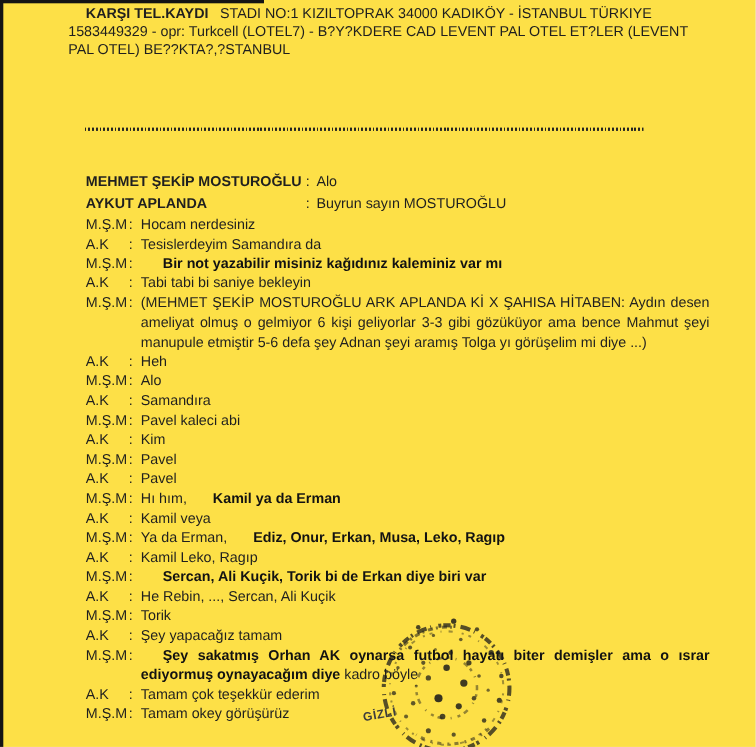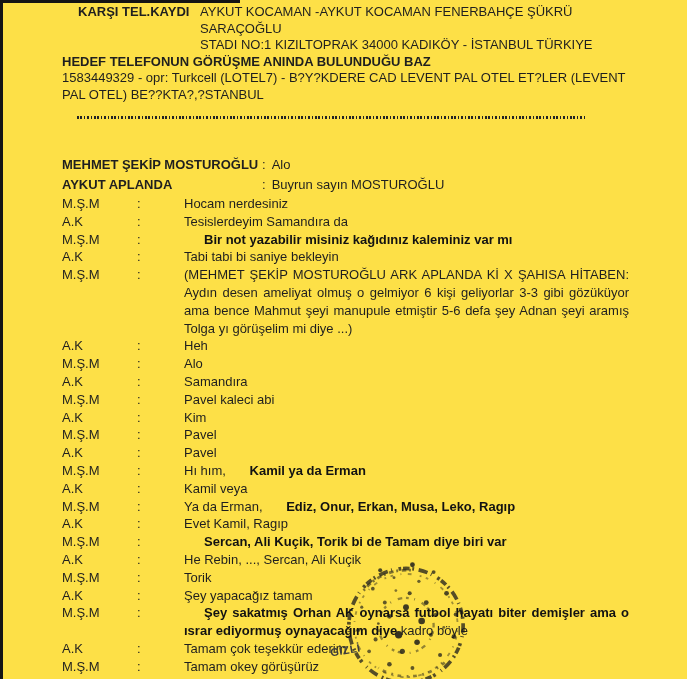--- a/index.html
+++ b/index.html
@@ -14,26 +14,26 @@
   .hrow{display:flex;}
   .hlabel{flex:none;width:138px;padding-left:16px;box-sizing:border-box;font-weight:bold;}
   .hval{flex:1;}
   .hlabel2{font-weight:bold;}
 
   .dotted{
     position:absolute;left:77px;top:116px;width:508px;height:2.6px;
     background:repeating-linear-gradient(90deg,#242424 0 1.6px,transparent 1.6px 3.4px);
   }
 
-  .transcript{position:absolute;left:62px;top:155px;width:567px;}
+  .transcript{position:absolute;left:78px;top:155px;width:567px;}
   .prow{display:flex;line-height:20px;}
   .pname{flex:none;width:200px;font-weight:bold;}
   .pcolon{flex:none;margin-right:6px;}
   .ptext{flex:1;}
-  .trow{display:flex;line-height:17.8px;gap:36px;}
+  .trow{display:flex;line-height:17.8px;}
   .tspk{flex:none;width:39px;}
   .tcolon{flex:none;width:11px;}
   .tmsg{flex:1;}
   .trow.justify .tmsg{text-align:justify;}
   .tmsg b{font-weight:bold;color:#121212;padding-left:20px;}
 
   .stamp{position:absolute;left:316px;top:550px;width:180px;height:129px;pointer-events:none;opacity:.92;}
   .stamp-label{
     position:absolute;left:330px;top:644px;font-size:11px;font-weight:bold;color:#3d3d3d;
     transform:rotate(-10deg);letter-spacing:.5px;
@@ -44,25 +44,23 @@
 
 <div class="page">
 
   <div class="top-rule"></div>
   <div class="left-rule"></div>
 
   <div class="header">
     <div class="hrow">
       <div class="hlabel">KARŞI TEL.KAYDI</div>
       <div class="hval">
-        <div>AYKUT KOCAMAN -AYKUT KOCAMAN FENERBAHÇE ŞÜKRÜ SARAÇOĞLU</div>
         <div>STADI NO:1 KIZILTOPRAK 34000 KADIKÖY - İSTANBUL TÜRKIYE</div>
       </div>
     </div>
-    <div class="hlabel2">HEDEF TELEFONUN GÖRÜŞME ANINDA BULUNDUĞU BAZ</div>
     <div class="hbaz">1583449329 - opr: Turkcell (LOTEL7) - B?Y?KDERE CAD LEVENT PAL OTEL ET?LER (LEVENT PAL OTEL) BE??KTA?,?STANBUL</div>
   </div>
 
   <div class="dotted"></div>
 
   <div class="transcript">
     <div id="participants">
   <div class="prow">
     <span class="pname">MEHMET ŞEKİP MOSTUROĞLU</span>
           <span class="pcolon">:</span>
@@ -162,27 +160,27 @@
 
   <div class="trow">
     <span class="tspk">M.Ş.M</span>
           <span class="tcolon">:</span>
           <span class="tmsg"><span class="pre">Ya da Erman, </span><b class="bd">Ediz, Onur, Erkan, Musa, Leko, Ragıp</b><span class="post"></span></span>
   </div>
 
   <div class="trow">
     <span class="tspk">A.K</span>
           <span class="tcolon">:</span>
-          <span class="tmsg"><span class="pre">Evet Kamil, Ragıp</span><b class="bd"></b><span class="post"></span></span>
-  </div>
-
-  <div class="trow">
-    <span class="tspk">M.Ş.M</span>
-          <span class="tcolon">:</span>
-          <span class="tmsg"><span class="pre"></span><b class="bd">Sercan, Ali Kuçik, Torik bi de Tamam diye biri var</b><span class="post"></span></span>
+          <span class="tmsg"><span class="pre">Kamil Leko, Ragıp</span><b class="bd"></b><span class="post"></span></span>
+  </div>
+
+  <div class="trow">
+    <span class="tspk">M.Ş.M</span>
+          <span class="tcolon">:</span>
+          <span class="tmsg"><span class="pre"></span><b class="bd">Sercan, Ali Kuçik, Torik bi de Erkan diye biri var</b><span class="post"></span></span>
   </div>
 
   <div class="trow">
     <span class="tspk">A.K</span>
           <span class="tcolon">:</span>
           <span class="tmsg"><span class="pre">He Rebin, ..., Sercan, Ali Kuçik</span><b class="bd"></b><span class="post"></span></span>
   </div>
 
   <div class="trow">
     <span class="tspk">M.Ş.M</span>

